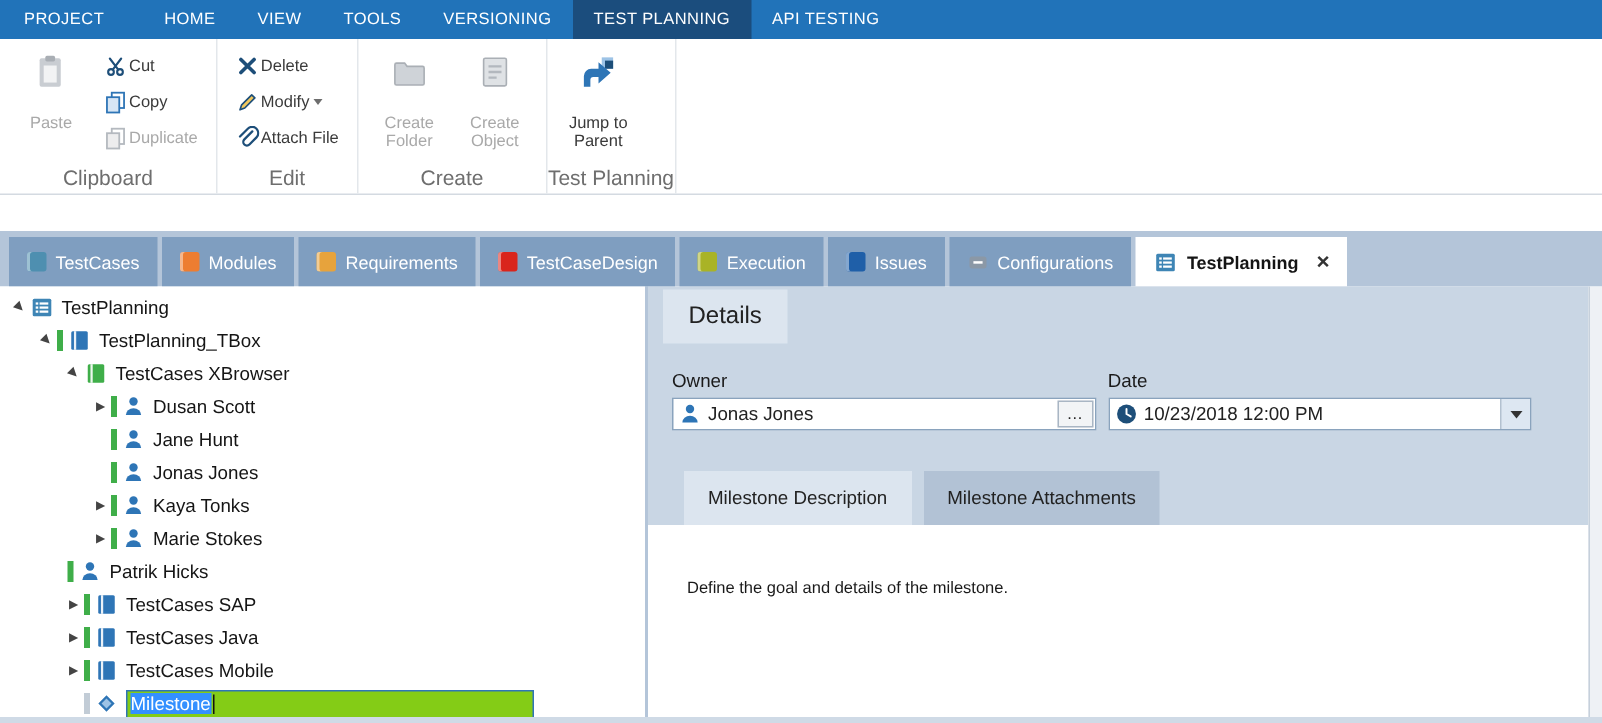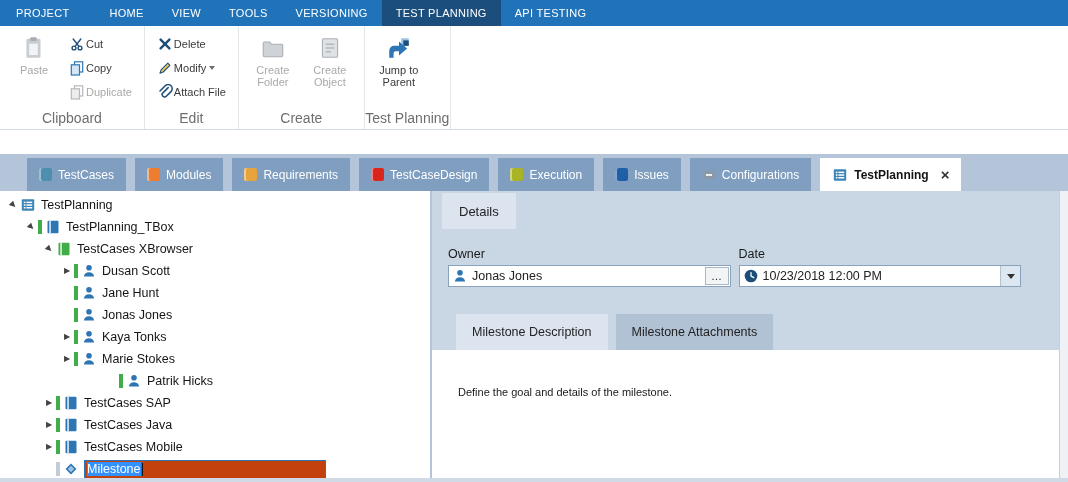--- a/index.html
+++ b/index.html
@@ -12,30 +12,30 @@
   .mproject{padding:0 16px;display:flex;align-items:center;margin-right:10px;}
   .mtabs{display:flex;}
   .mtab{padding:0 14px;display:flex;align-items:center;}
   .mtab.active{background:#1b4d7d;}
 
   
   .ribbon{height:104px;background:#fff;border-bottom:1px solid #d4dae1;display:flex;align-items:stretch;}
   .rgroup{position:relative;border-right:1px solid #e3e7eb;padding:3px 7px 18px 7px;min-width:86px;}
   .rgc{display:flex;gap:3px;}
   .rgl{position:absolute;left:0;right:0;bottom:3px;text-align:center;color:#6e6e6e;font-size:14px;white-space:nowrap;}
-  .rbtn-large{width:54px;display:flex;flex-direction:column;align-items:center;padding-top:5px;gap:3px;font-size:11px;line-height:12px;text-align:center;color:#3a3a3a;border-radius:2px;}
+  .rbtn-large{width:54px;display:flex;flex-direction:column;align-items:center;padding-top:5px;gap:15px;font-size:11px;line-height:12px;text-align:center;color:#3a3a3a;border-radius:2px;}
   .rbtn-large .icon{height:27px;display:flex;align-items:center;}
   .scol{display:flex;flex-direction:column;padding-top:3px;}
   .rbtn-small{display:flex;align-items:center;gap:1px;height:24px;padding:0 5px;font-size:11px;color:#3a3a3a;border-radius:2px;white-space:nowrap;}
   .disabled{color:#a9a9a9;}
   .dd{width:0;height:0;border-left:3.5px solid transparent;border-right:3.5px solid transparent;border-top:4px solid #6d6d6d;margin-left:2px;}
   .ribbon-gap{height:24px;background:#fff;}
 
   
-  .tabstrip{height:37px;background:#b4c5d9;display:flex;align-items:flex-end;padding-left:27px;gap:9px;}
+  .tabstrip{height:37px;background:#b4c5d9;display:flex;align-items:flex-end;padding-left:6px;gap:3px;}
   .wtab{height:33px;display:flex;align-items:center;gap:6px;padding:0 12px;background:#7f9ec0;color:#fff;font-size:12px;white-space:nowrap;}
   .wtab.active{background:#fff;color:#141414;font-weight:bold;}
   .tab-sq{width:13px;height:13px;border-radius:2px;box-shadow:inset 2px 0 0 rgba(255,255,255,.45);flex:0 0 13px;}
   .close{font-size:15px;font-weight:bold;color:#333;margin-left:6px;line-height:1;}
 
   
   .main{height:287px;display:flex;}
   .tree{width:430px;background:#fff;padding-top:3px;overflow:hidden;}
   .splitter{width:2px;background:#b4c5d9;}
   .details{flex:1;background:#c9d6e4;display:flex;flex-direction:column;}
@@ -44,26 +44,26 @@
 
   
   .trow{height:22px;display:flex;align-items:center;font-size:12.5px;color:#151515;white-space:nowrap;}
   .arrow{width:14px;flex:0 0 14px;text-align:center;font-size:8px;color:#444;line-height:1;}
   .arrow.expanded{transform:rotate(45deg);}
   .sbar{width:4px;height:14px;margin-right:3px;flex:0 0 4px;}
   .sbar.green{background:#3fae49;}
   .sbar.gray{background:#c2ccd6;}
   .icon{display:inline-flex;align-items:center;justify-content:center;}
   .trow .icon{width:16px;height:16px;margin-right:5px;flex:0 0 16px;}
-  .editbox{display:flex;align-items:center;width:242px;height:19px;border:1px solid #2e75b6;background:#c2410c;padding-left:2px;font-size:12.5px;}
+  .editbox{display:flex;align-items:center;width:272px;height:19px;border:1px solid #2e75b6;background:#84cc16;padding-left:2px;font-size:12.5px;}
   .seltext{background:#3390ff;color:#fff;}
   .caret{width:1px;height:13px;background:#111;margin-left:1px;}
 
   
-  .dtab{margin:2px 0 0 10px;height:36px;padding:0 17px;background:#dce5ef;display:flex;align-items:center;justify-content:center;font-size:13px;color:#222;align-self:flex-start;text-align:center;}
+  .dtab{margin:2px 0 0 10px;height:36px;padding:0 17px;background:#dce5ef;display:flex;align-items:center;justify-content:center;font-size:16px;color:#222;align-self:flex-start;text-align:center;}
   .frow{display:flex;gap:8px;margin:18px 38px 0 16px;}
   .fgroup{flex:1;min-width:0;}
   .flabel{font-size:12.5px;margin-bottom:4px;color:#1a1a1a;}
   .fbox{height:22px;background:#fff;border:1px solid #8aa3bd;display:flex;align-items:center;padding-left:3px;font-size:12.5px;}
   .fbox .icon{width:16px;height:16px;margin-right:4px;flex:0 0 16px;}
   .fval{flex:1;white-space:nowrap;overflow:hidden;}
   .browse{margin-left:auto;margin-right:1px;width:24px;height:18px;background:#f2f4f6;border:1px solid #a9b6c4;font-size:11px;display:flex;align-items:center;justify-content:center;font-family:inherit;color:#222;}
   .combo{margin-left:auto;width:20px;height:20px;background:#dde7f2;border-left:1px solid #b3c1d0;display:flex;align-items:center;justify-content:center;flex:0 0 20px;}
   .combo-arrow{width:0;height:0;border-left:4px solid transparent;border-right:4px solid transparent;border-top:5px solid #333;}
   .itabs{display:flex;margin:27px 0 0 16px;}
@@ -343,21 +343,21 @@
           <span class="arrow">▶</span>
           <span class="sbar green"></span>
           <span class="icon">
             <svg width="16" height="16" viewBox="0 0 16 16">
               <circle cx="8" cy="4.7" r="2.8" fill="#2e75b6"></circle>
               <path d="M2.9 13.6 a5.1 4.4 0 0 1 10.2 0 z" fill="#2e75b6"></path>
             </svg>
           </span>
           <span class="tlabel">Marie Stokes</span>
         </div>
-        <div class="trow" style="padding-left: 60px; margin-left: 45px;">
+        <div class="trow" style="padding-left: 31px;">
           <span class="arrow"></span>
           <span class="sbar green"></span>
           <span class="icon">
             <svg width="16" height="16" viewBox="0 0 16 16">
               <circle cx="8" cy="4.7" r="2.8" fill="#2e75b6"></circle>
               <path d="M2.9 13.6 a5.1 4.4 0 0 1 10.2 0 z" fill="#2e75b6"></path>
             </svg>
           </span>
           <span class="tlabel">Patrik Hicks</span>
         </div>

